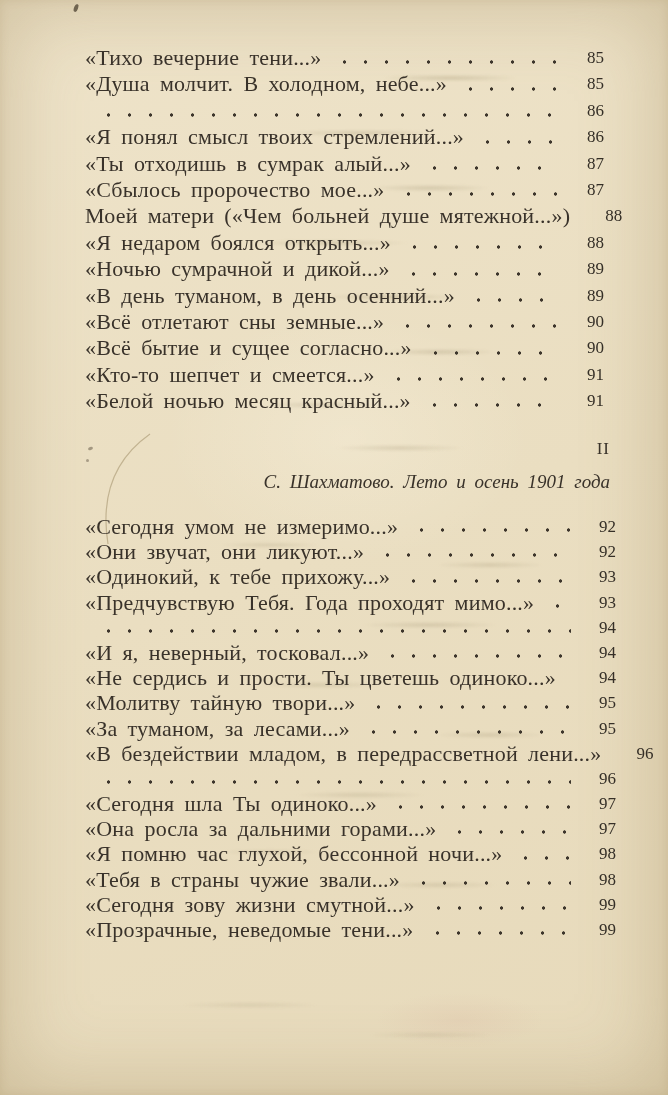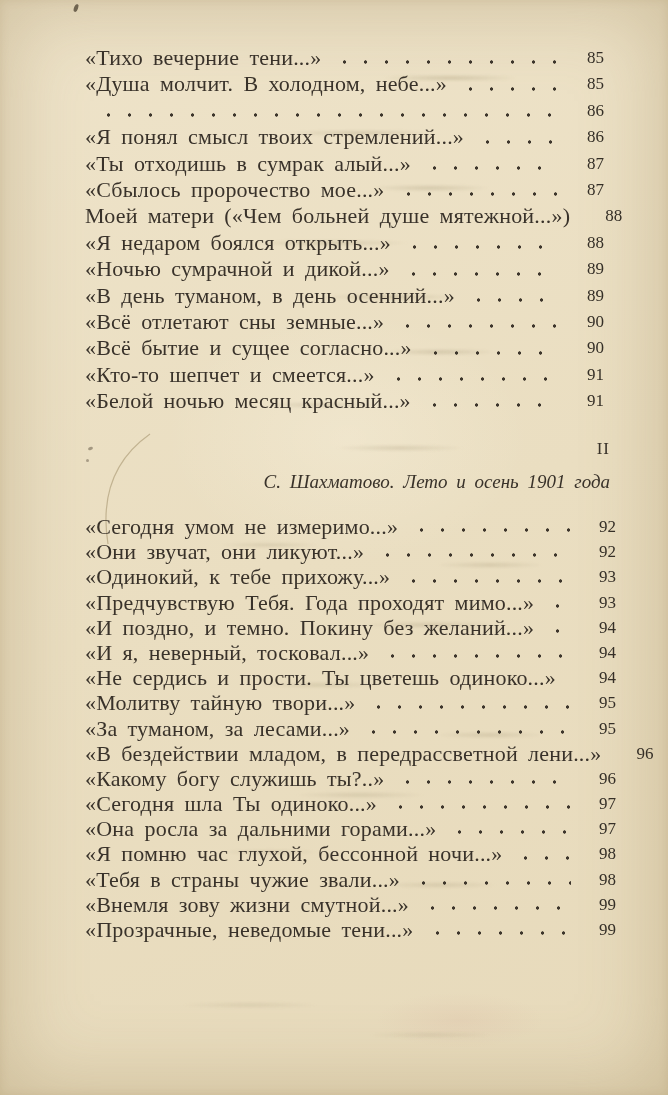--- a/index.html
+++ b/index.html
@@ -179,21 +179,20 @@
         <span class="title">«Одинокий, к тебе прихожу...»</span>
         <span class="leader"></span>
         <span class="num">93</span>
       </div>
       <div class="row">
         <span class="title" style="position: relative;">«Предчувствую Тебя. Года проходят мимо...»</span>
         <span class="leader"></span>
         <span class="num">93</span>
       </div>
       <div class="row">
-        <span class="title">«И поздно, и темно. Покину без желаний...»</span>
         <span class="leader"></span>
         <span class="num">94</span>
       </div>
       <div class="row">
         <span class="title">«И я, неверный, тосковал...»</span>
         <span class="leader"></span>
         <span class="num">94</span>
       </div>
       <div class="row">
         <span class="title">«Не сердись и прости. Ты цветешь одиноко...»</span>
@@ -209,21 +208,20 @@
         <span class="title">«За туманом, за лесами...»</span>
         <span class="leader"></span>
         <span class="num">95</span>
       </div>
       <div class="row">
         <span class="title">«В бездействии младом, в передрассветной лени...»</span>
         <span class="leader"></span>
         <span class="num">96</span>
       </div>
       <div class="row">
-        <span class="title">«Какому богу служишь ты?..»</span>
         <span class="leader"></span>
         <span class="num">96</span>
       </div>
       <div class="row">
         <span class="title">«Сегодня шла Ты одиноко...»</span>
         <span class="leader"></span>
         <span class="num">97</span>
       </div>
       <div class="row">
         <span class="title">«Она росла за дальними горами...»</span>
@@ -234,21 +232,21 @@
         <span class="title">«Я помню час глухой, бессонной ночи...»</span>
         <span class="leader"></span>
         <span class="num">98</span>
       </div>
       <div class="row">
         <span class="title">«Тебя в страны чужие звали...»</span>
         <span class="leader"></span>
         <span class="num">98</span>
       </div>
       <div class="row">
-        <span class="title">«Внемля зову жизни смутной...»</span>
+        <span class="title">«Сегодня зову жизни смутной...»</span>
         <span class="leader"></span>
         <span class="num">99</span>
       </div>
       <div class="row">
         <span class="title">«Прозрачные, неведомые тени...»</span>
         <span class="leader"></span>
         <span class="num">99</span>
       </div>
     </div>
 

